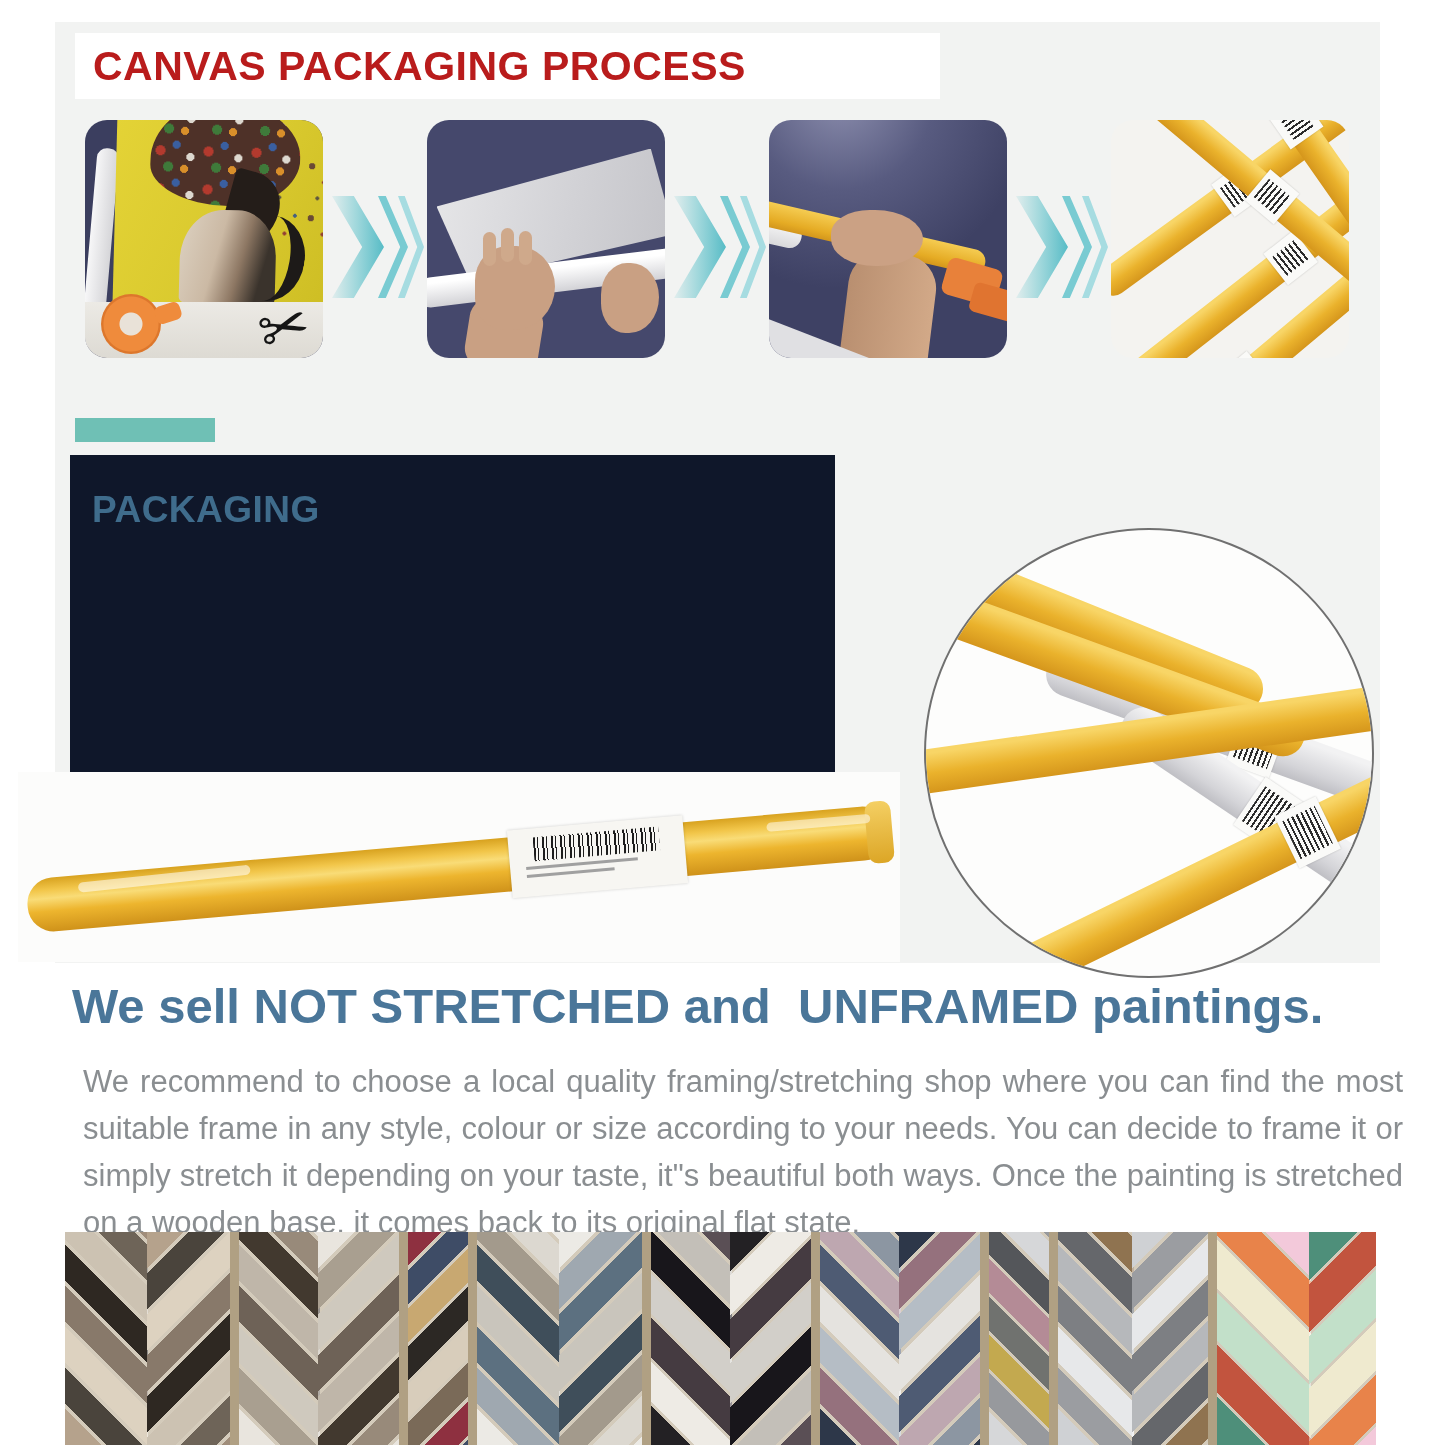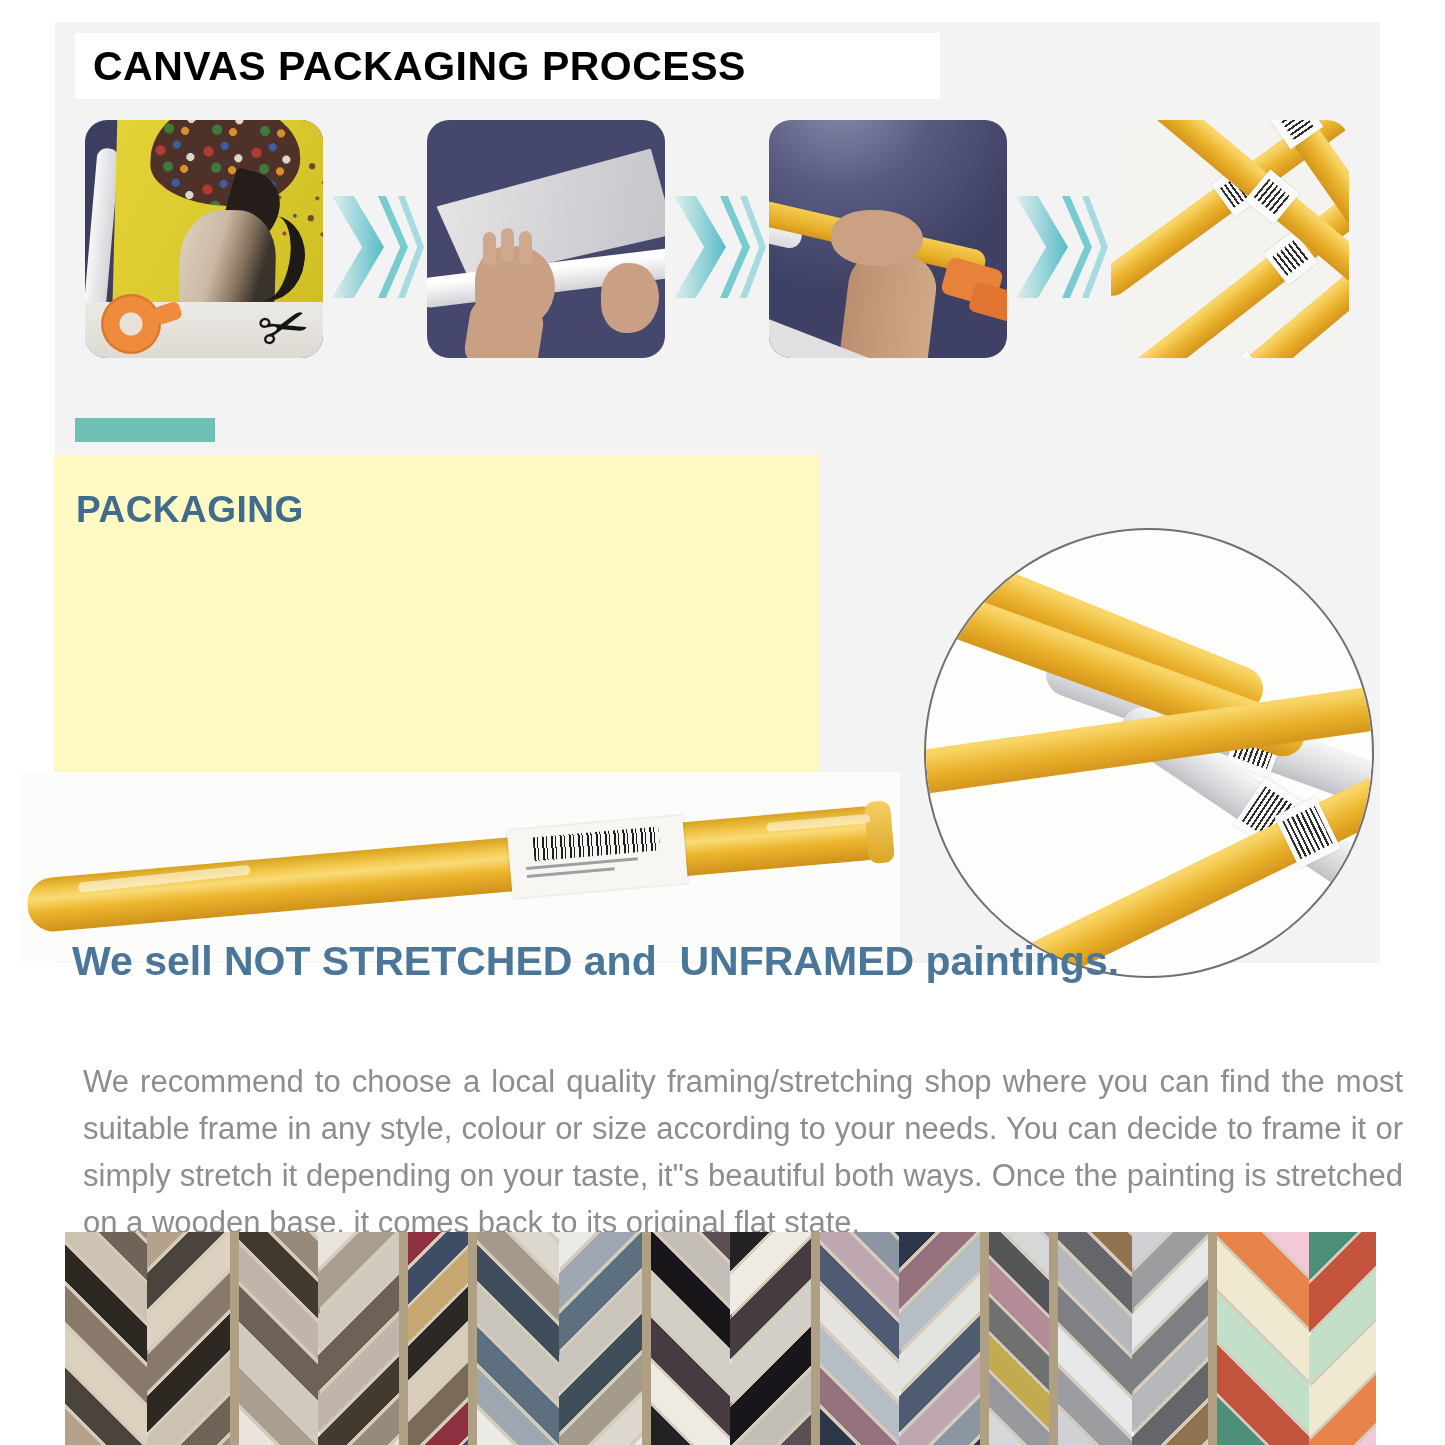--- a/index.html
+++ b/index.html
@@ -3,21 +3,21 @@
 <meta charset="utf-8">
 <style>
   html,body{margin:0;padding:0;}
   .page{position:relative;width:1445px;height:1445px;background:#ffffff;overflow:hidden;
         font-family:"Liberation Sans", sans-serif;}
   .panel{position:absolute;left:55px;top:22px;width:1325px;height:941px;background:#f2f3f2;}
 
   
   .title-box{position:absolute;left:75px;top:33px;width:865px;height:66px;background:#ffffff;}
   .title-box h1{margin:0;padding-left:18px;font-size:41px;font-weight:600;letter-spacing:.5px;
-                line-height:66px;color:#000000;}
+                line-height:66px;color:#b91c1c;}
 
   
   .photo{position:absolute;top:120px;width:238px;height:238px;border-radius:22px;overflow:hidden;}
   .photo1{left:85px;background:#3b3e5f;}
   .photo2{left:427px;background:#45486c;}
   .photo3{left:769px;background:radial-gradient(circle at 30% -10%,#8b8dad 0%,#585b80 30%,#3e4164 62%);}
   .photo4{left:1111px;background:#f4f3f0;}
 
   
   .p1-roll{position:absolute;left:4px;top:28px;width:22px;height:200px;border-radius:10px;
@@ -88,21 +88,21 @@
   .ytube{position:absolute;height:30px;border-radius:14px;
          background:linear-gradient(180deg,#f8d566 10%,#eab22c 55%,#d5961c 100%);}
   .stube{position:absolute;height:30px;border-radius:14px;
          background:linear-gradient(180deg,#f2f2f3 10%,#d4d4d8 70%,#bfbfc4 100%);}
   .lbl{position:absolute;top:-5px;width:38px;height:40px;background:#fafaf8;box-shadow:0 0 2px rgba(0,0,0,.2);}
   .lbl::before{content:"";position:absolute;left:5px;right:5px;top:8px;bottom:8px;
          background:repeating-linear-gradient(90deg,#2b2b2b 0 2px,transparent 2px 5px);}
 
   
   .accent-bar{position:absolute;left:75px;top:418px;width:140px;height:24px;background:#6fc0b5;}
-  .packaging-box{position:absolute;left:54px;top:455px;width:765px;height:324px;background:#fef9c3;
+  .packaging-box{position:absolute;left:70px;top:455px;width:765px;height:324px;background:#0f172a;
                  box-sizing:border-box;padding:26px 28px 0 22px;}
   .packaging-box h2{margin:8px 0 0 0;font-size:37px;font-weight:600;color:#3f6c8c;letter-spacing:.5px;}
   .packaging-box p{margin:30px 0 0 0;font-size:29px;line-height:45px;color:#8a8e91;text-align:justify;}
   .packaging-box p b{color:#74787b;}
 
   
   .circle-photo{position:absolute;left:924px;top:528px;width:446px;height:446px;border-radius:50%;
                 background:#fdfdfc;border:2px solid #707070;overflow:hidden;}
   .circle-photo .ytube,.circle-photo .stube{height:44px;border-radius:22px;}
   .circle-photo .lbl{top:-7px;width:46px;height:58px;}
@@ -131,21 +131,21 @@
   .chev{position:absolute;top:0;height:100%;}
   .chev-solid{left:0;width:52px;
       clip-path:polygon(0 0,42% 0,100% 50%,42% 100%,0 100%,58% 50%);
       background:linear-gradient(90deg,rgba(98,195,203,.12) 0%,rgba(98,195,203,.55) 45%,#57bcc6 100%);}
   .chev-line1{left:46px;width:30px;background:#79cbd2;
       clip-path:polygon(0 0,26% 0,100% 50%,26% 100%,0 100%,74% 50%);}
   .chev-line2{left:66px;width:26px;background:#a6dce1;
       clip-path:polygon(0 0,26% 0,100% 50%,26% 100%,0 100%,74% 50%);}
 
   
-  .sell-heading{position:absolute;left:72px;top:938px;margin:0;font-size:41px;font-weight:600;
+  .sell-heading{position:absolute;left:72px;top:978px;margin:0;font-size:49px;font-weight:600;
                 color:#4a7699;white-space:pre-wrap;}
   .recommend{position:absolute;left:83px;top:1058px;width:1320px;margin:0;font-size:31px;
              line-height:47px;color:#8a8e91;text-align:justify;}
 
   
   .frames-strip{position:absolute;left:65px;top:1232px;width:1311px;height:213px;background:#b0a083;
                 display:flex;gap:9px;overflow:hidden;}
   .fcol{position:relative;height:100%;}
   .fcol .half{position:absolute;top:0;height:100%;width:50.6%;}
   .fcol .half.left{left:0;}

